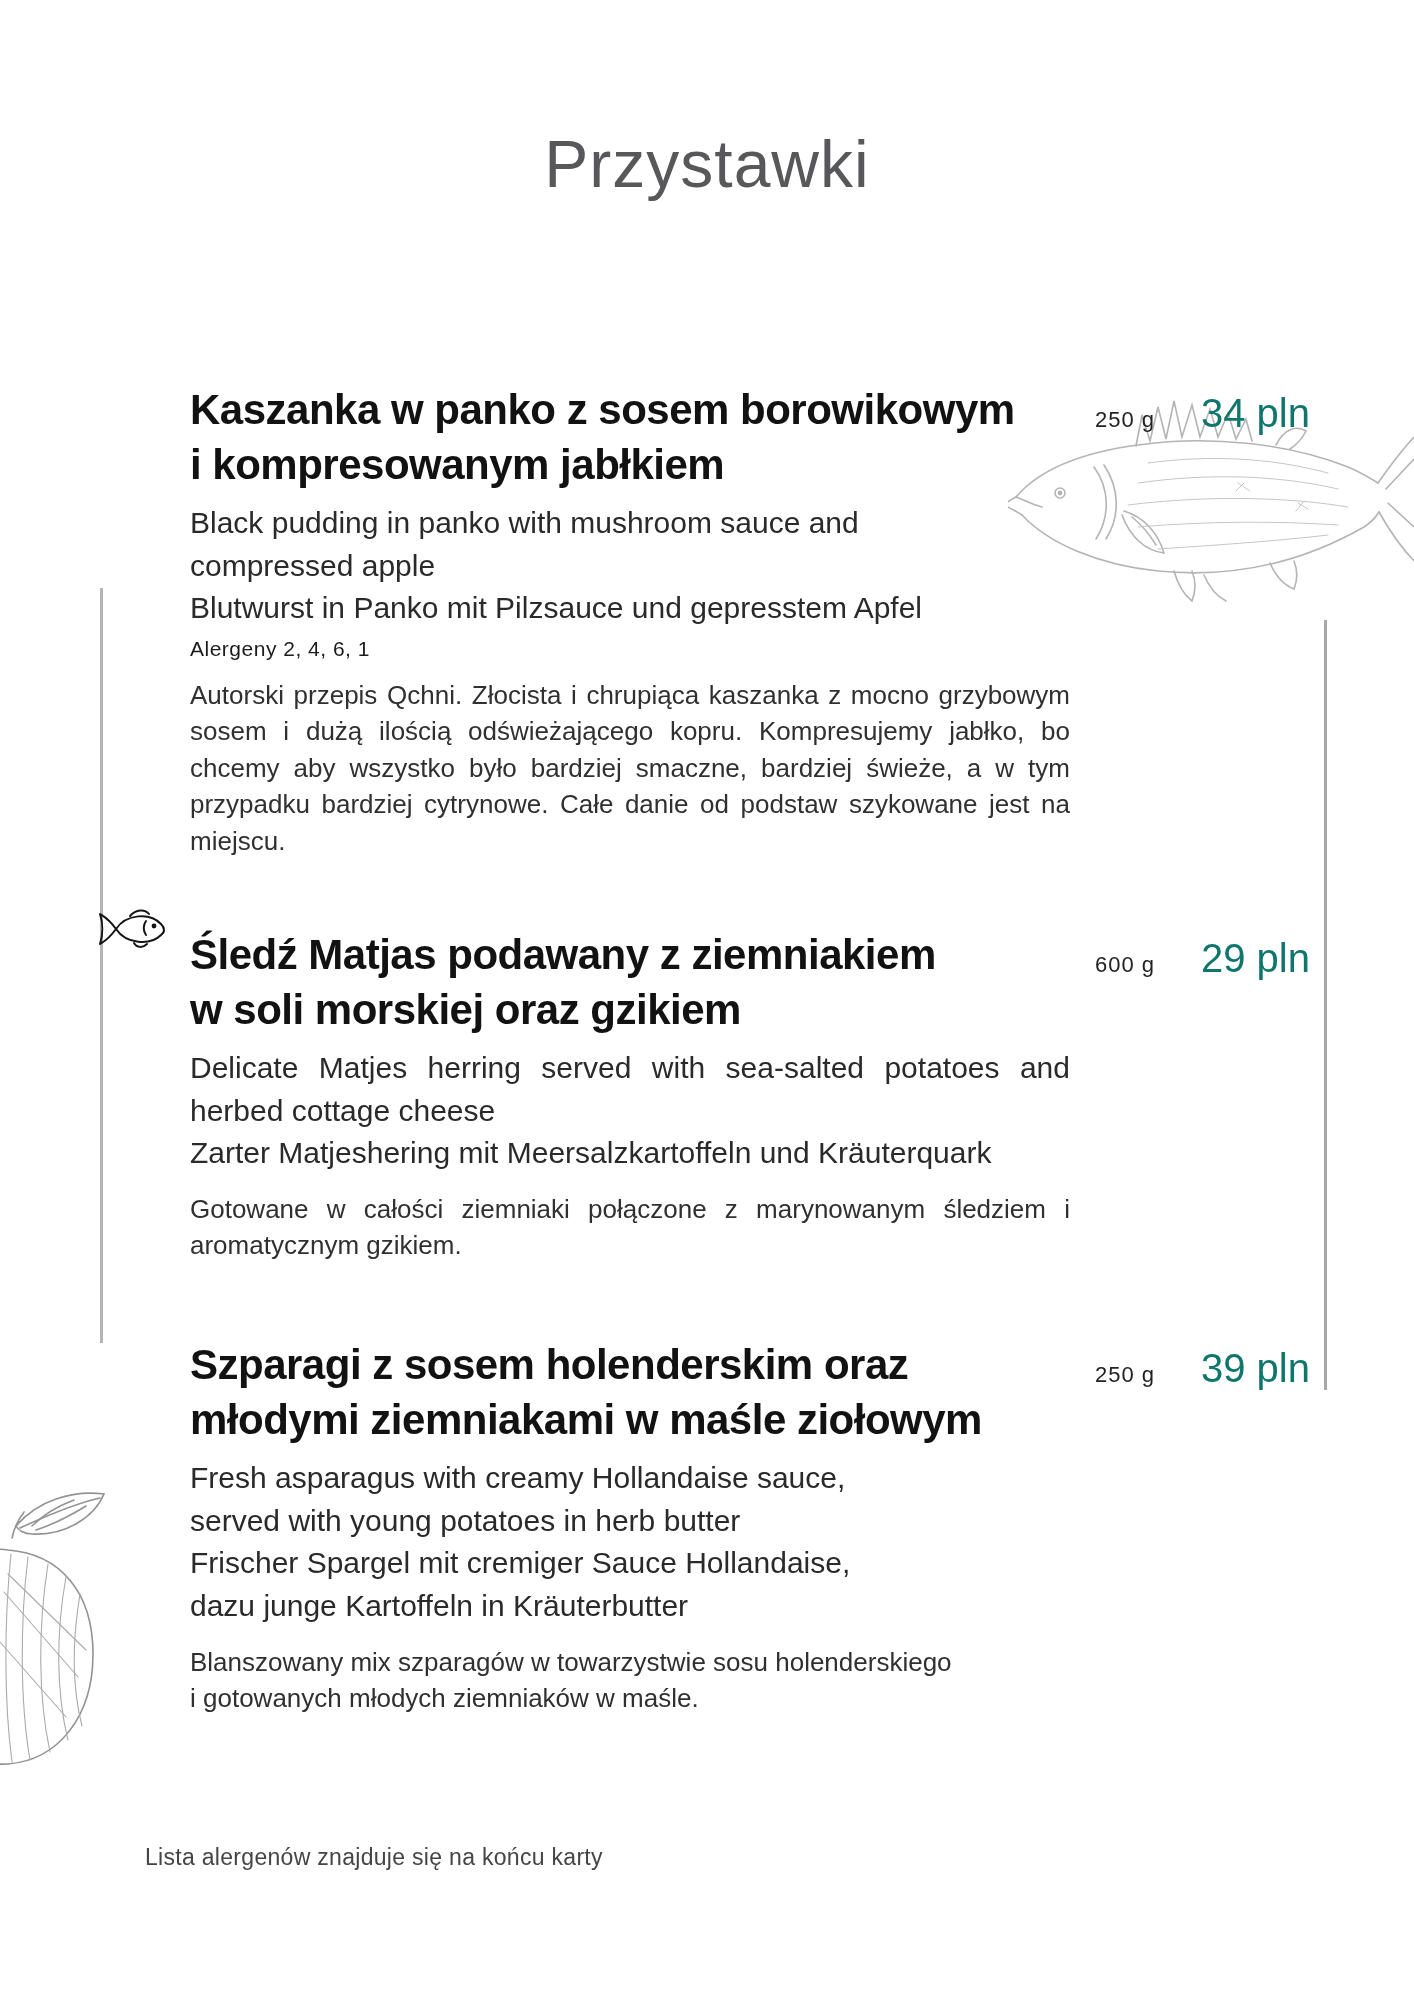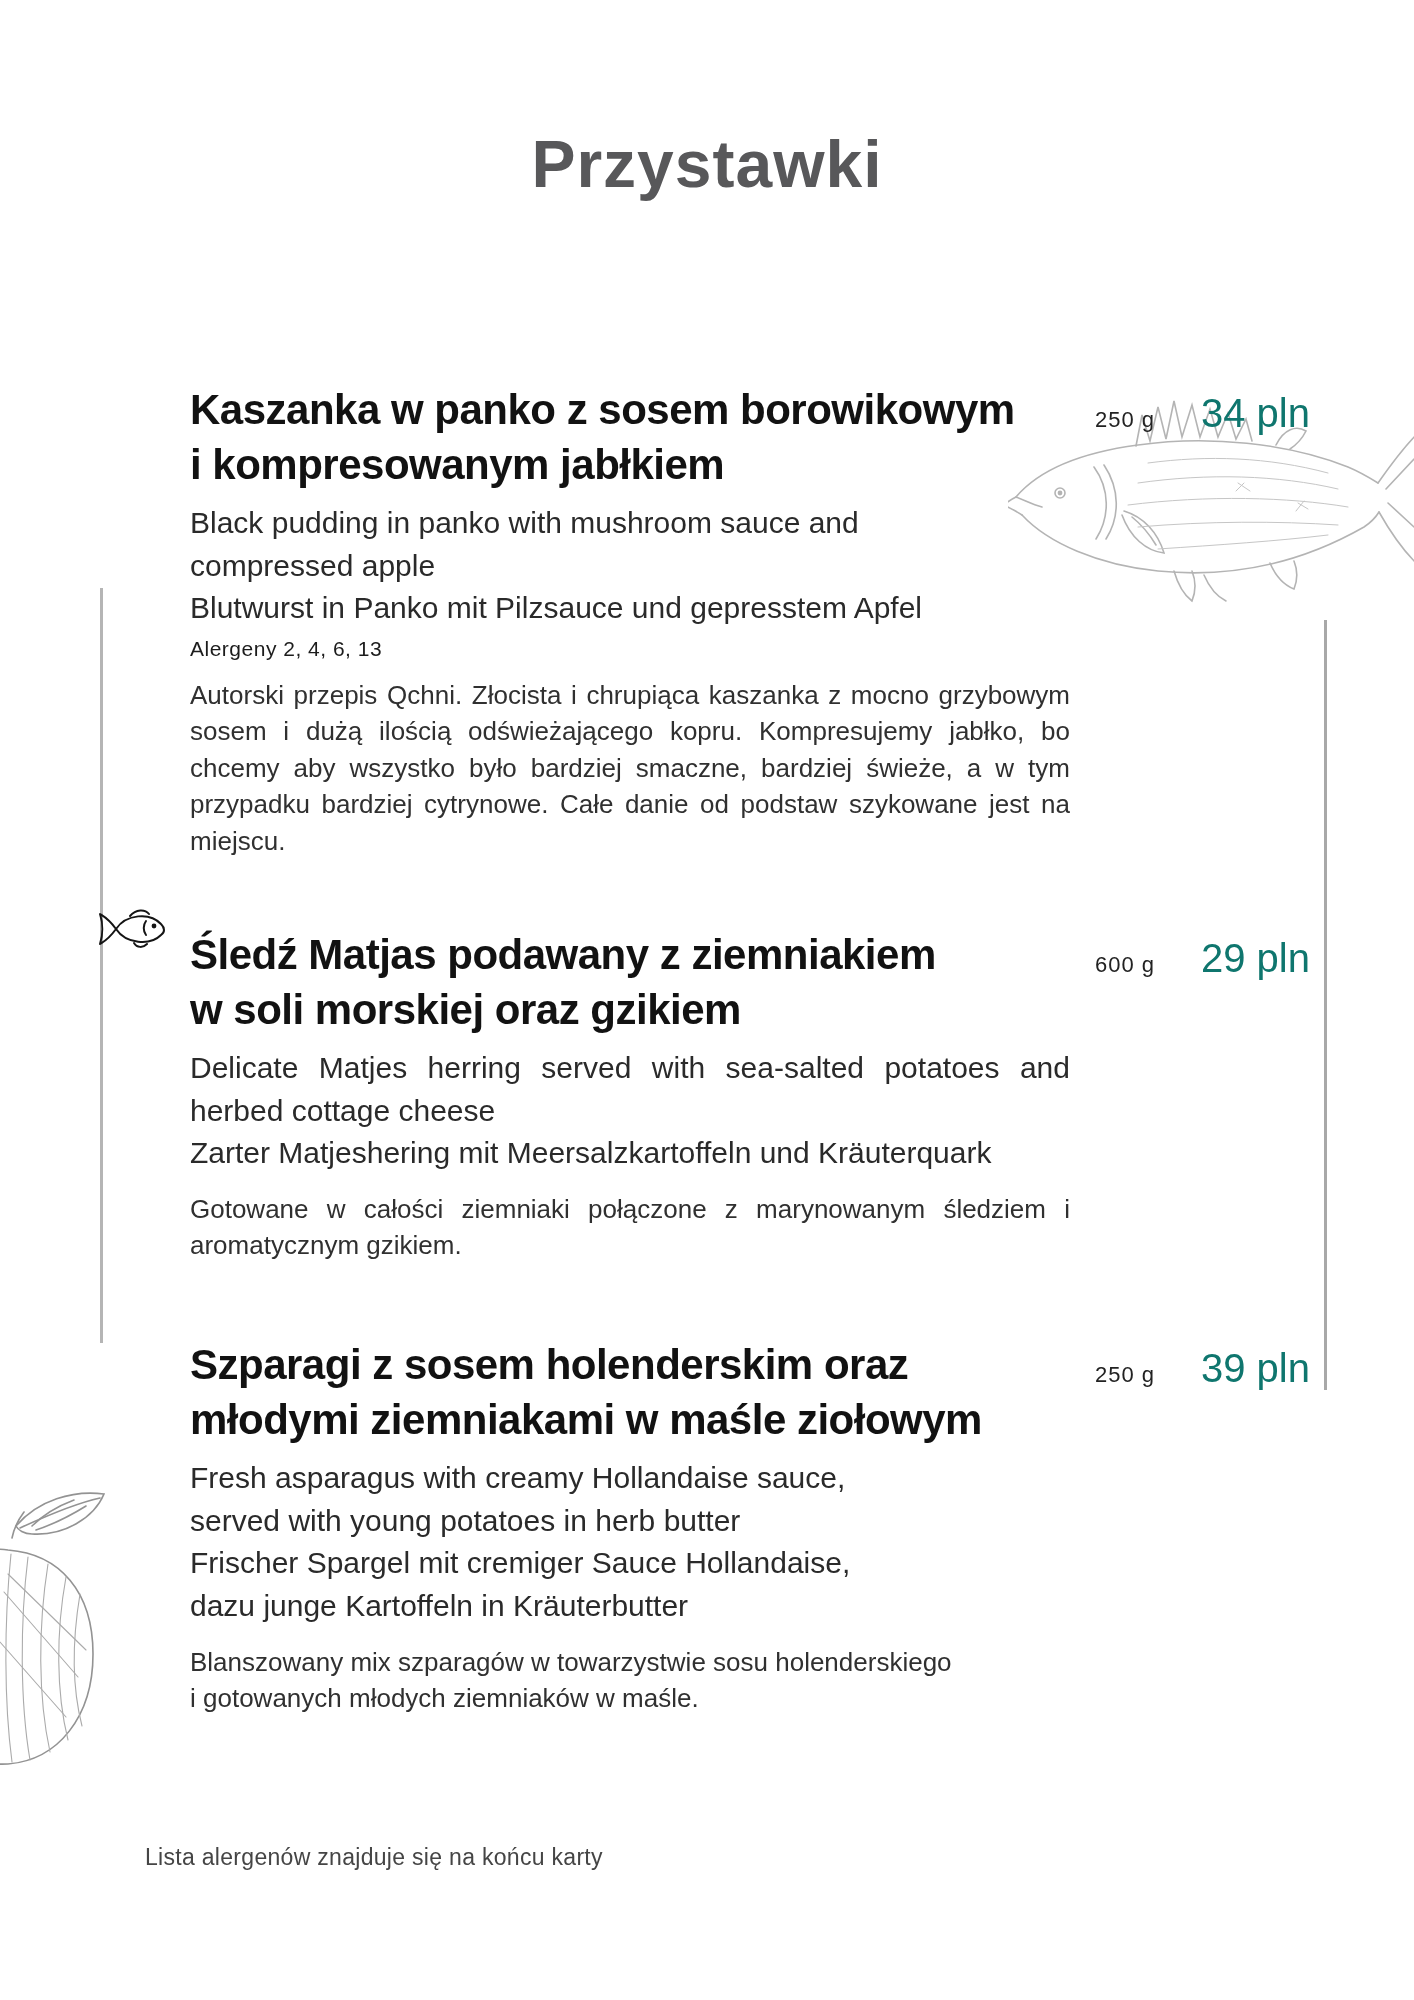--- a/index.html
+++ b/index.html
@@ -8,21 +8,21 @@
     width:1414px; height:2000px;
     background:#ffffff;
     overflow:hidden;
     font-family:"Liberation Sans", sans-serif;
     color:#1a1a1a;
   }
 
   .page-title {
     position:absolute; top:126px; left:0; width:100%;
     text-align:center;
-    font-size:66px; font-weight:700;
+    font-size:66px; font-weight:400;
     color:#58585a;
     letter-spacing:1px;
     margin:0;
   }
 
   
   .vline { position:absolute; width:3px; background:#b5b5b5; }
   .vline.left  { left:100px;  top:588px; height:755px; }
   .vline.right { left:1324px; top:620px; height:770px; background:#a8a8a8; }
 
@@ -138,21 +138,21 @@
 
   <div class="vline left"></div>
   <div class="vline right"></div>
 
   <section class="dish" style="top:383px;">
     <h2 class="dish-title">Kaszanka w panko z sosem borowikowym
 i kompresowanym jabłkiem</h2>
     <p class="dish-en">Black pudding in panko with mushroom sauce and
 compressed apple</p>
     <p class="dish-de">Blutwurst in Panko mit Pilzsauce und gepresstem Apfel</p>
-    <p class="dish-allergens">Alergeny 2, 4, 6, 13</p>
+    <p class="dish-allergens">Alergeny 2, 4, 6, 1</p>
     <p class="dish-note">Autorski przepis Qchni. Złocista i chrupiąca kaszanka z mocno grzybowym sosem i dużą ilością odświeżającego kopru. Kompresujemy jabłko, bo chcemy aby wszystko było bardziej smaczne, bardziej świeże, a w tym przypadku bardziej cytrynowe. Całe danie od podstaw szykowane jest na miejscu.</p>
     <div class="price-row">
       <span class="grams">250 g</span>
       <span class="price">34 pln</span>
     </div>
   </section>
 
   <div class="fish-marker">
     <svg width="72" height="52" viewBox="0 0 72 52" fill="none" xmlns="http://www.w3.org/2000/svg">
       <g stroke="#141414" stroke-width="2" stroke-linecap="round" stroke-linejoin="round" fill="none">

